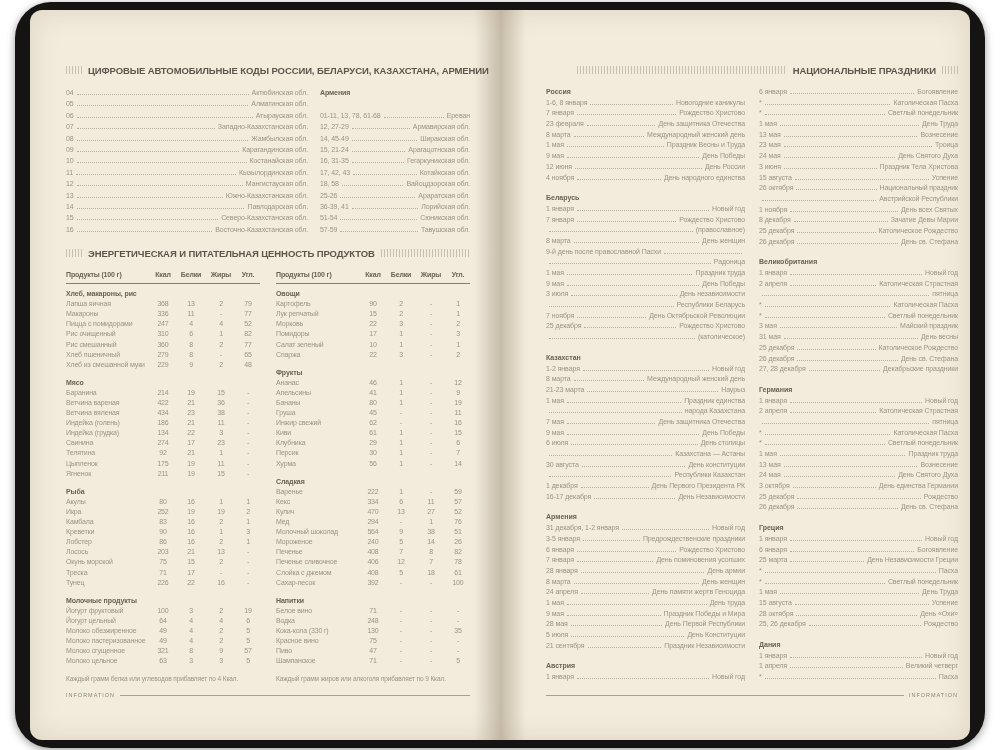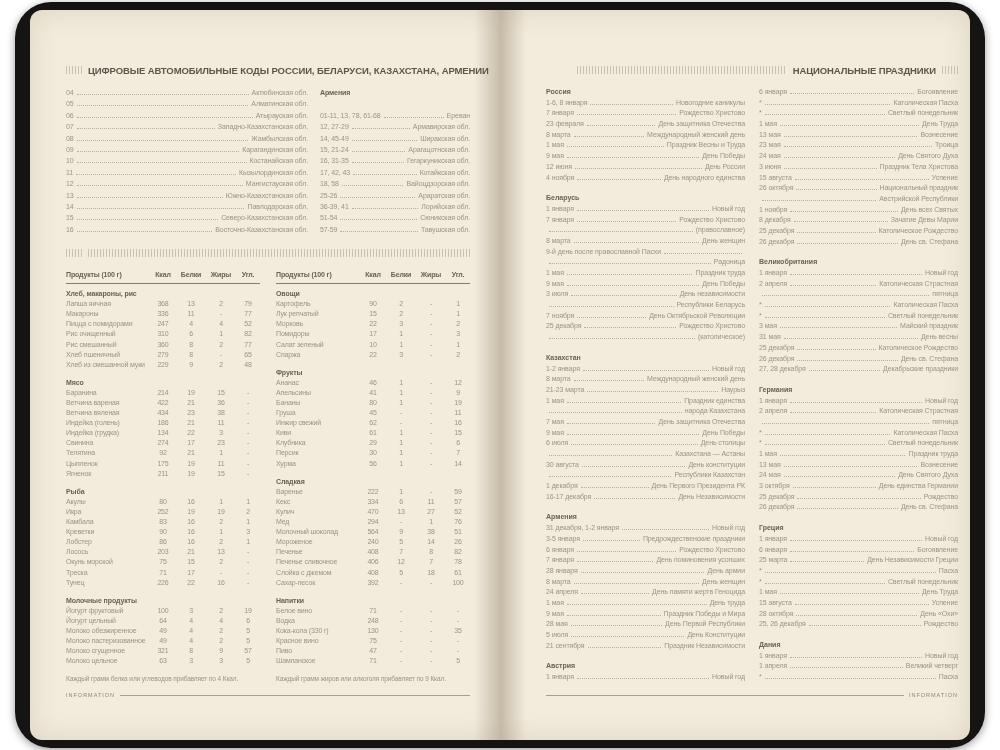--- a/index.html
+++ b/index.html
@@ -187,20 +187,21 @@
               </div>
               <div class="lrow crow">
                 <span class="ld">57-59</span>
                 <span class="lf"></span>
                 <span class="lv">Тавушская обл.</span>
               </div>
             </div>
         </div>
         <div class="title-bar">
           <span class="hatch w16"></span>
+          <span class="ptitle">ЭНЕРГЕТИЧЕСКАЯ И ПИТАТЕЛЬНАЯ ЦЕННОСТЬ ПРОДУКТОВ</span>
           <span class="hatch grow"></span>
         </div>
         <div class="food">
           <div id="food-left">
               <div class="nrow nhdr">
                 <span class="nname">Продукты (100 г)</span>
                 <span class="num">Ккал</span>
                 <span class="num">Белки</span>
                 <span class="num">Жиры</span>
                 <span class="num">Угл.</span>

